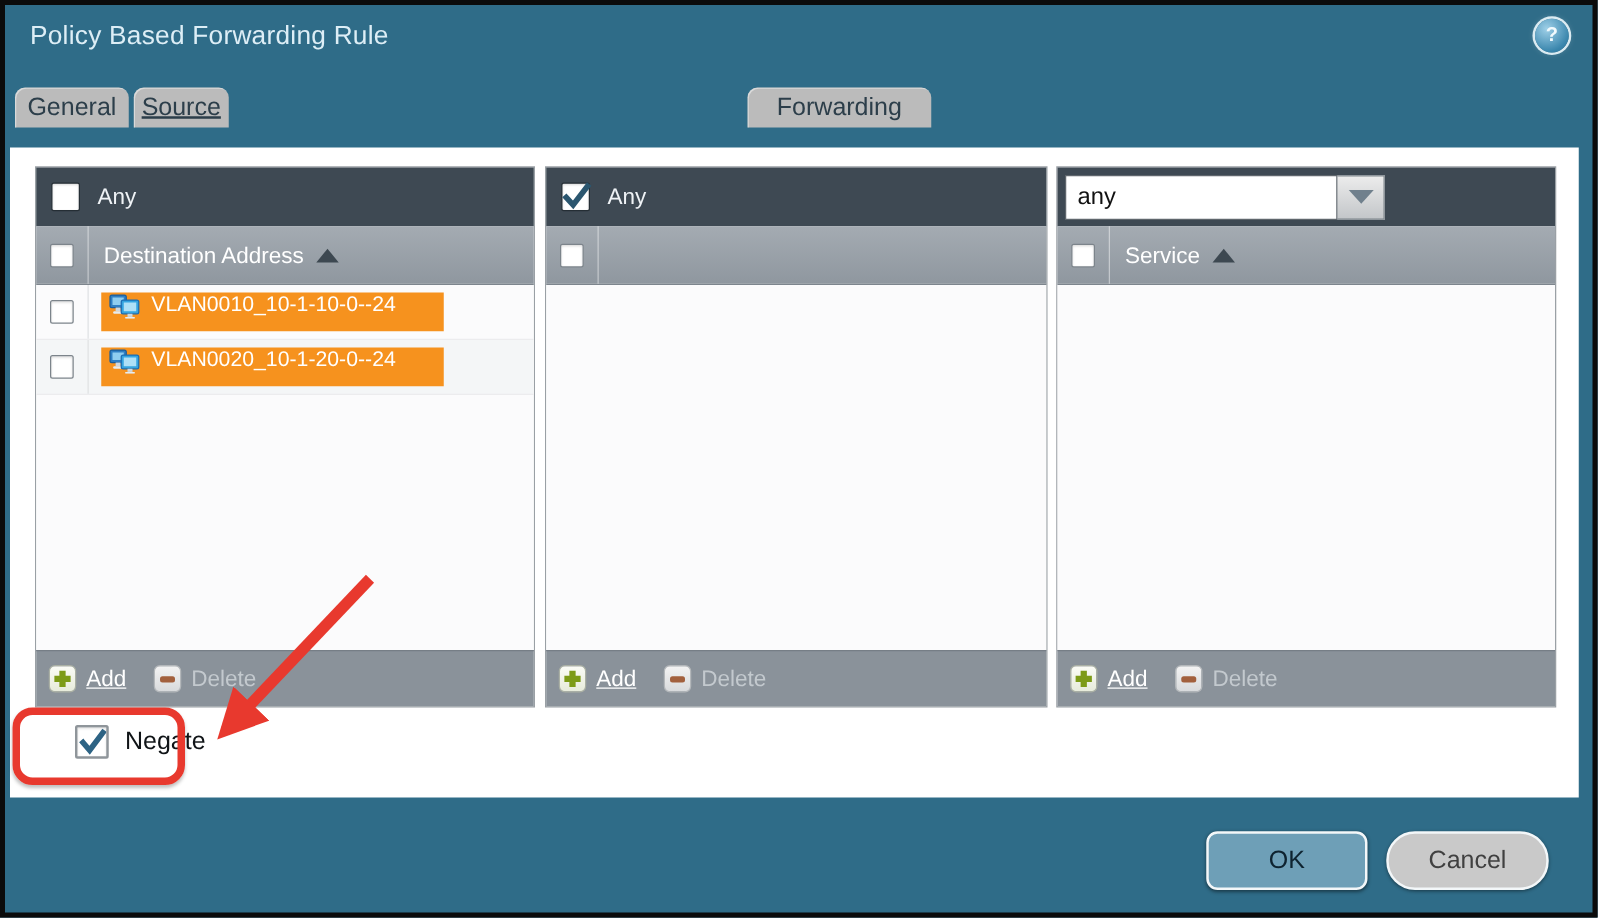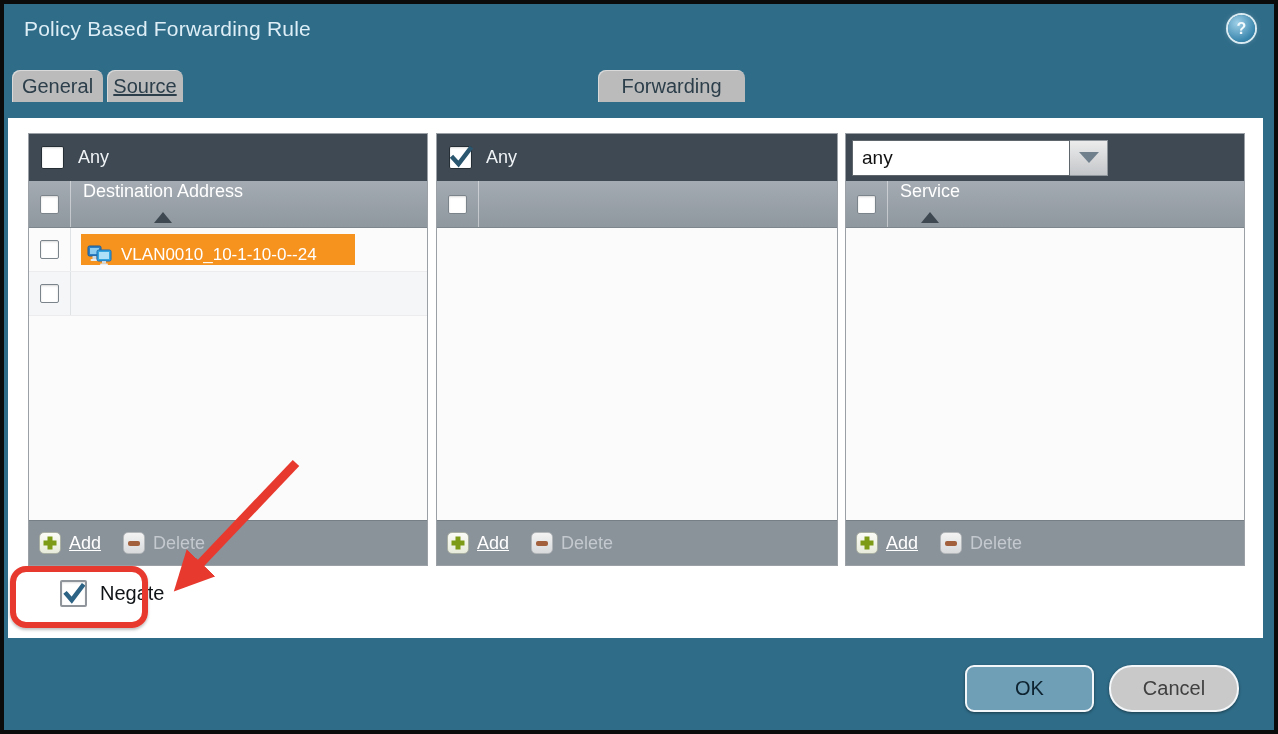--- a/index.html
+++ b/index.html
@@ -71,21 +71,21 @@
     background: linear-gradient(#a4abb2, #8f979f);
     display: flex; align-items: stretch;
     color: #ffffff; font-size: 18px;
     border-bottom: 1px solid #7d858d;
   }
   .cb-col {
     width: 42px; flex: 0 0 auto;
     display: flex; align-items: center; justify-content: center;
     border-right: 1px solid rgba(255,255,255,.45);
   }
-  .col-label-wrap { display: flex; align-items: center; gap: 10px; padding-left: 12px; flex-direction: column; }
+  .col-label-wrap { display: flex; align-items: center; gap: 10px; padding-left: 12px; }
   .sort-asc {
     width: 0; height: 0;
     border-left: 9px solid transparent; border-right: 9px solid transparent;
     border-bottom: 11px solid #3d4851;
   }
   .panel-body { flex: 1 1 auto; background: #fbfbfc; overflow: hidden; }
   
   .cb {
     background: #fff; border: 1px solid #7c848b;
     box-shadow: inset 0 1px 2px rgba(0,0,0,.15);
@@ -98,21 +98,21 @@
   
   .row {
     height: 44px; display: flex; align-items: center;
     border-bottom: 1px solid #ececee;
   }
   .row:nth-child(2) { background: #f4f6f7; }
   .row .cb-col { border-right: 1px solid #dfe2e4; align-self: stretch; }
   .tag {
     margin-left: 10px; height: 31px; width: 274px;
     background: #f6921e; color: #fff;
-    display: flex; align-items: flex-end; gap: 8px;
+    display: flex; align-items: flex-start; gap: 8px;
     padding: 0 8px 0 6px; font-size: 17px; cursor: pointer;
   }
   
   .toolbar {
     height: 45px; flex: 0 0 auto;
     background: #8a929a; border-top: 1px solid #767e86;
     display: flex; align-items: center; gap: 22px; padding-left: 10px;
   }
   .tb-btn { display: flex; align-items: center; gap: 8px; font-size: 18px; cursor: pointer; }
   .tb-btn .label-add { color: #ffffff; text-decoration: underline; }
@@ -229,20 +229,33 @@
               <rect x="15" y="17" width="4" height="2.5" fill="#cfd8df"></rect>
               <rect x="13" y="19.5" width="8" height="1.5" rx="0.75" fill="#e6ecf0"></rect>
             </svg>
             <span>VLAN0010_10-1-10-0--24</span>
           </span>
         </div>
         <div class="row">
           <span class="cb-col">
             <span class="cb cb-sm"></span>
           </span>
+          <span class="tag">
+            <svg width="26" height="21" viewBox="0 0 26 21">
+              <rect x="1" y="2" width="13" height="10" rx="1.5" fill="#2f7fc4" stroke="#1b5d99"></rect>
+              <rect x="3" y="4" width="9" height="6" fill="#8ecdf0"></rect>
+              <rect x="5.5" y="12" width="4" height="3" fill="#cfd8df"></rect>
+              <rect x="3.5" y="15" width="8" height="2" rx="1" fill="#e6ecf0"></rect>
+              <rect x="10" y="6" width="14" height="11" rx="1.5" fill="#35a5e0" stroke="#1b6db3"></rect>
+              <rect x="12" y="8" width="10" height="7" fill="#aee0f7"></rect>
+              <rect x="15" y="17" width="4" height="2.5" fill="#cfd8df"></rect>
+              <rect x="13" y="19.5" width="8" height="1.5" rx="0.75" fill="#e6ecf0"></rect>
+            </svg>
+            <span>VLAN0020_10-1-20-0--24</span>
+          </span>
         </div>
       </div>
       <div class="toolbar">
         <span class="tb-btn">
           <span class="ico-box ico-add">
             <svg width="16" height="16" viewBox="0 0 16 16">
                 <path d="M8 1.5 V14.5 M1.5 8 H14.5" stroke="#7d9b17" stroke-width="5"></path>
               </svg>
           </span>
           <span class="label-add">Add</span>

